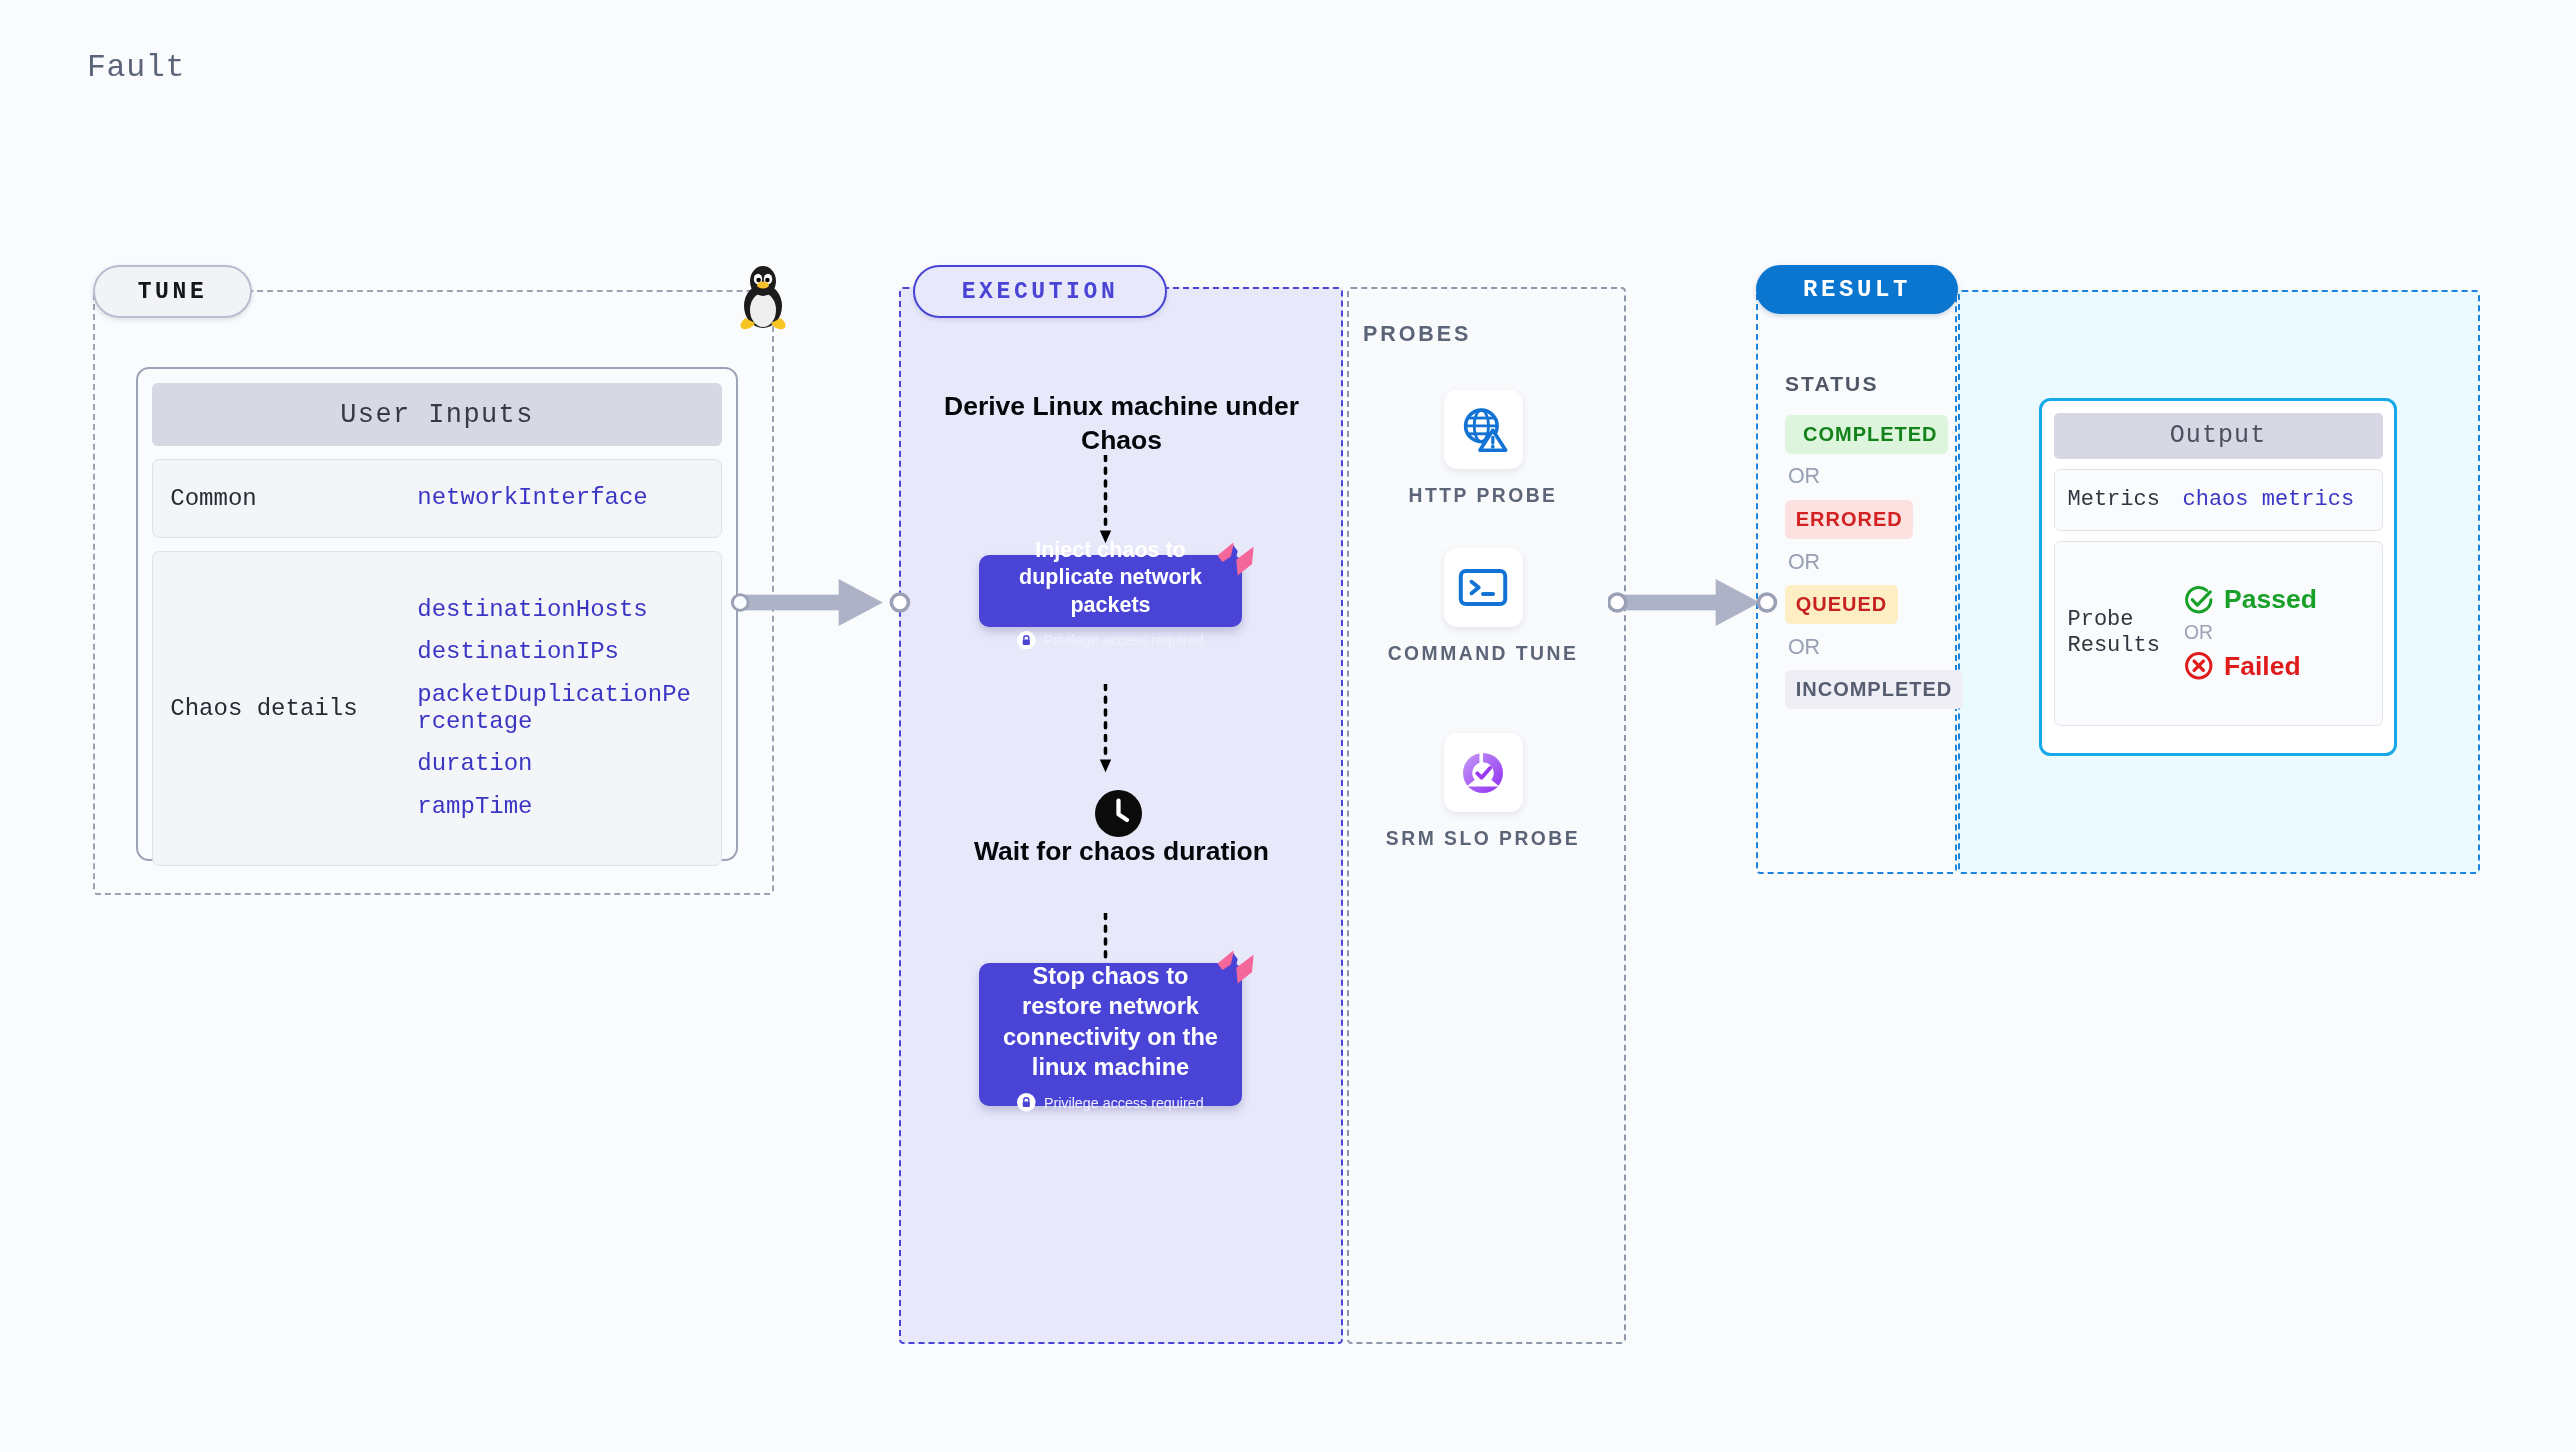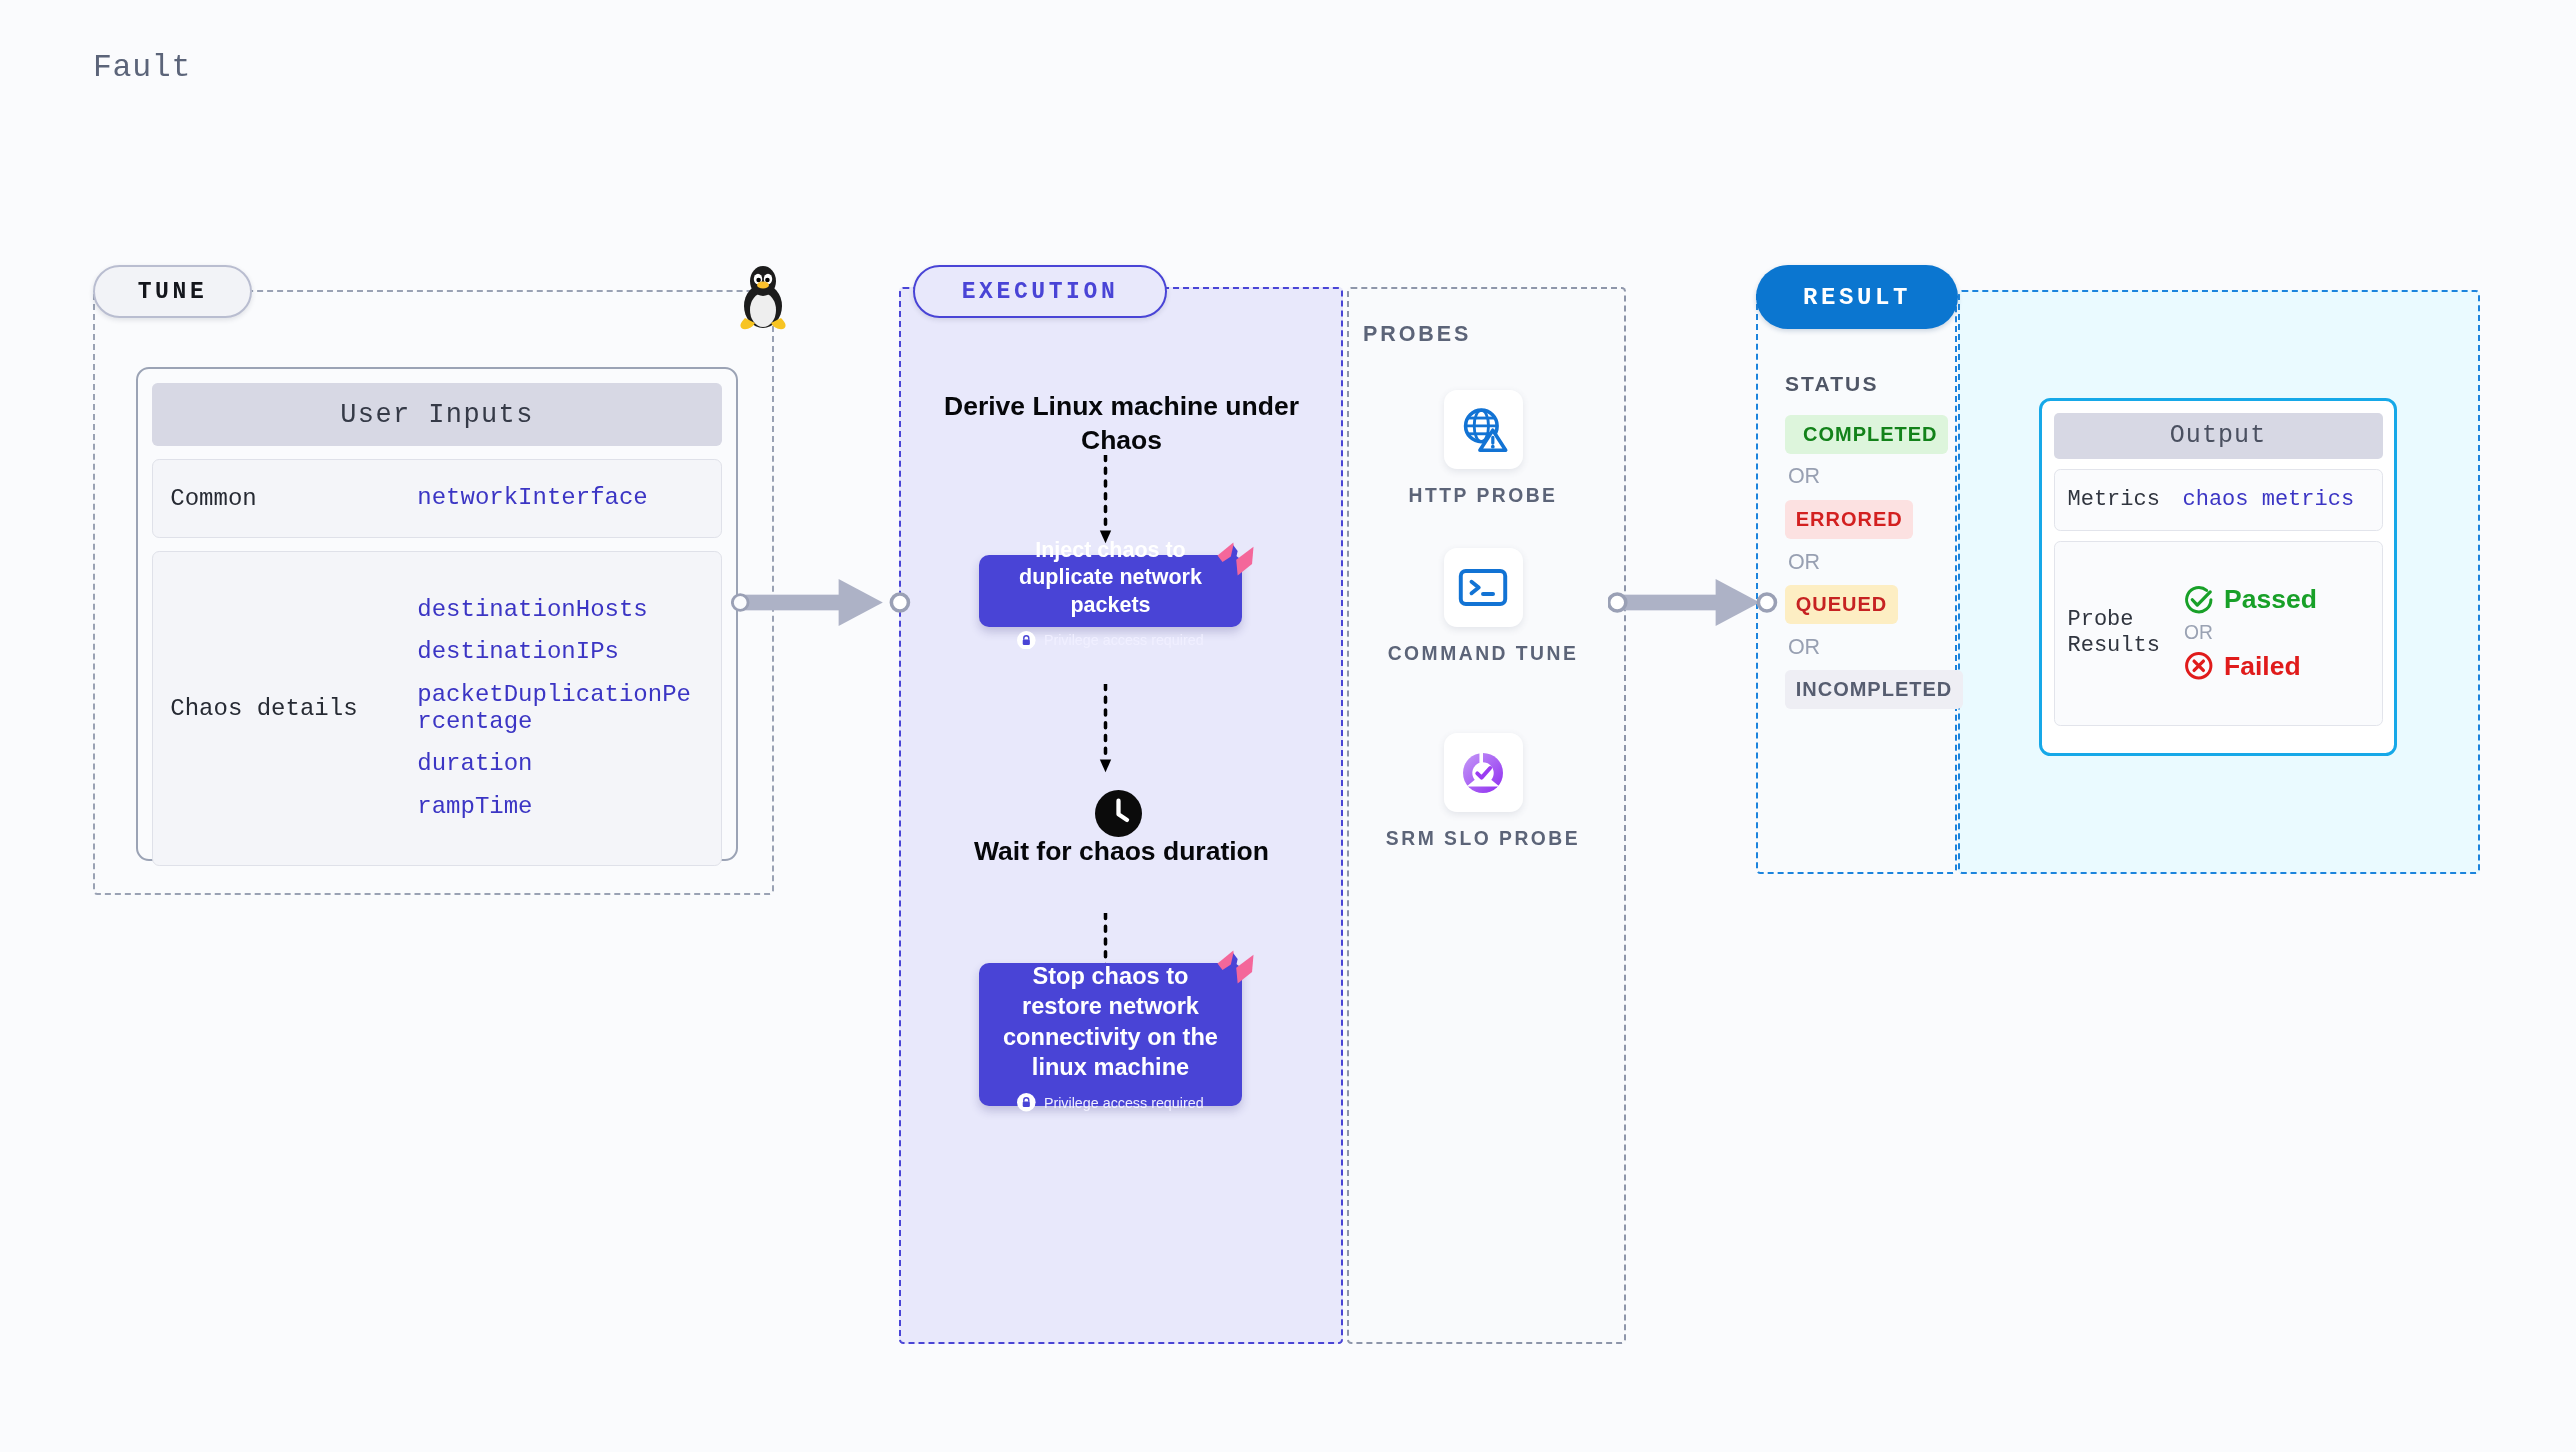--- a/index.html
+++ b/index.html
@@ -7,21 +7,21 @@
   body {
     width: 2576px;
     height: 1452px;
     background: #fafbfd;
     font-family: "Liberation Sans", sans-serif;
     position: relative;
     overflow: hidden;
   }
 
   
-  #header { position: absolute; left: 93px; top: 50px; }
+  #header { position: absolute; left: 87px; top: 50px; }
   #fault-label {
     font-family: "Liberation Mono", monospace;
     font-size: 31.5px;
     color: #5b6479;
     letter-spacing: 0.7px;
   }
   #title-row {
     display: flex;
     align-items: center;
     gap: 18.6px;
@@ -99,21 +99,21 @@
     left: 913px; top: 265px;
     width: 254px; height: 53px;
     background: #e8e8fb;
     border: 2.9px solid #4944d6;
     color: #4944d6;
     font-size: 23px;
     box-shadow: 0 2.1px 5px rgba(40,45,70,.13);
   }
   #pill-result {
     left: 1756px; top: 265px;
-    width: 202px; height: 64px;
+    width: 202px; height: 49px;
     background: #0b76d0;
     border: none;
     color: #ffffff;
     font-size: 24px;
     box-shadow: 0 2.1px 5.7px rgba(20,60,110,.2);
   }
 
   
   #user-inputs-card {
     position: absolute;

